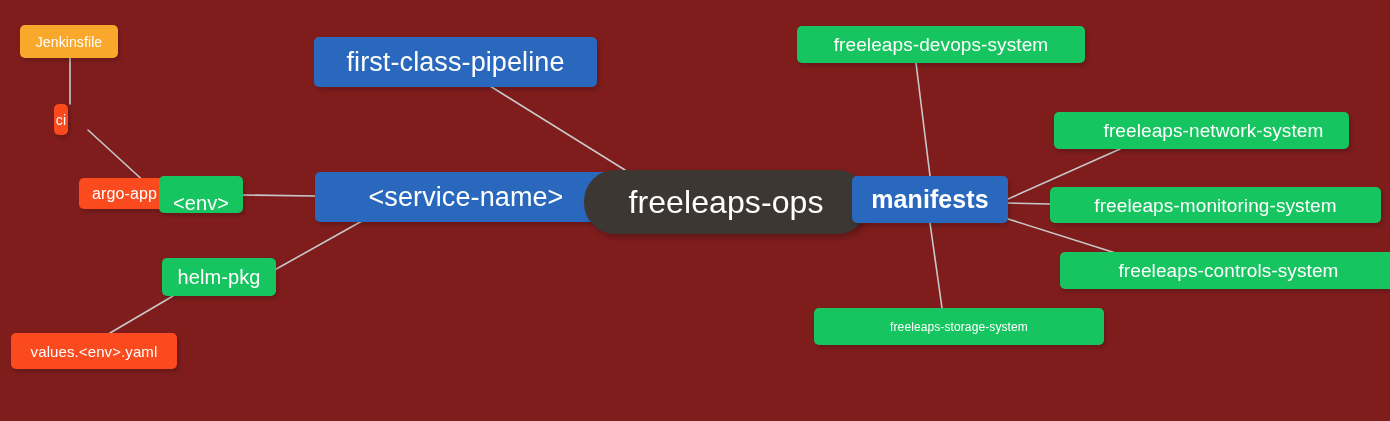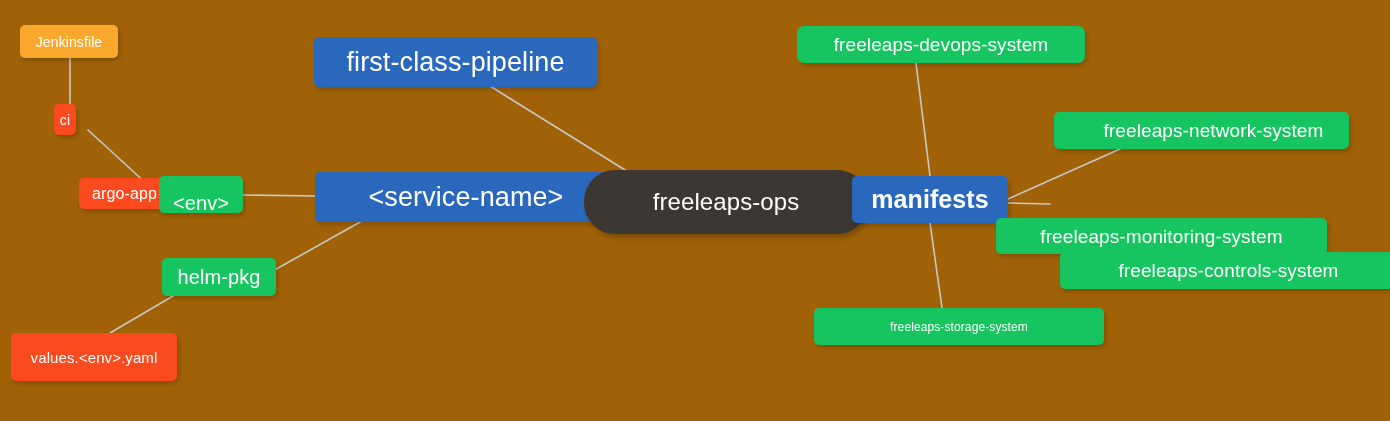--- a/index.html
+++ b/index.html
@@ -8,21 +8,21 @@
     background: #ffffff;
   }
   body {
     font-family: "Liberation Sans", sans-serif;
     -webkit-font-smoothing: antialiased;
   }
   #mindmap {
     position: relative;
     width: 1390px;
     height: 421px;
-    background: #a16207;
+    background: #7f1d1d;
     overflow: hidden;
   }
   #edges {
     position: absolute;
     left: 0;
     top: 0;
     width: 1390px;
     height: 421px;
     pointer-events: none;
   }
@@ -63,54 +63,54 @@
       <path d="M 930 176 L 916 63" stroke="#c8c8c8" stroke-width="1.6" fill="none" stroke-linecap="round"></path>
       <path d="M 1008 199 L 1120 149" stroke="#c8c8c8" stroke-width="1.6" fill="none" stroke-linecap="round"></path>
       <path d="M 1008 203 L 1050 204" stroke="#c8c8c8" stroke-width="1.6" fill="none" stroke-linecap="round"></path>
       <path d="M 1008 219 L 1125 256" stroke="#c8c8c8" stroke-width="1.6" fill="none" stroke-linecap="round"></path>
       <path d="M 930 223 L 942 308" stroke="#c8c8c8" stroke-width="1.6" fill="none" stroke-linecap="round"></path>
     </svg>
   <div id="node-layer">
       <div class="node" style="left: 20px; top: 25px; width: 98px; height: 33px; background: rgb(249, 168, 44); font-size: 14px;">
         <span>Jenkinsfile</span>
       </div>
-      <div class="node" style="left: 54px; top: 104px; width: 22px; height: 31px; background: rgb(251, 74, 30); font-size: 14px;">
+      <div class="node" style="left: 54px; top: 104px; width: 14px; height: 31px; background: rgb(251, 74, 30); font-size: 14px;">
         <span>ci</span>
       </div>
       <div class="node" style="left: 32px; top: 178px; width: 91px; height: 31px; background: rgb(251, 74, 30); font-size: 16px; margin-left: 47px;">
         <span>argo-app</span>
       </div>
       <div class="node" style="left: 159px; top: 176px; width: 84px; height: 37px; background: rgb(23, 197, 96); font-size: 20px; align-items: flex-end;">
         <span>&lt;env&gt;</span>
       </div>
       <div class="node" style="left: 148px; top: 258px; width: 114px; height: 38px; background: rgb(23, 197, 96); font-size: 20px; margin-left: 14px;">
         <span>helm-pkg</span>
       </div>
-      <div class="node" style="left: 11px; top: 333px; width: 166px; height: 48px; background: rgb(251, 74, 30); font-size: 15px;">
+      <div class="node" style="left: 11px; top: 333px; width: 166px; height: 36px; background: rgb(251, 74, 30); font-size: 15px;">
         <span>values.&lt;env&gt;.yaml</span>
       </div>
       <div class="node" style="left: 314px; top: 37px; width: 283px; height: 50px; background: rgb(42, 104, 189); font-size: 27px;">
         <span>first-class-pipeline</span>
       </div>
       <div class="node" style="left: 315px; top: 172px; width: 302px; height: 50px; background: rgb(42, 104, 189); font-size: 27px;">
         <span>&lt;service-name&gt;</span>
       </div>
-      <div class="node root" style="left: 584px; top: 170px; width: 284px; height: 64px; background: rgb(61, 55, 51); font-size: 24px; border-radius: 31px;">
+      <div class="node root" style="left: 584px; top: 170px; width: 284px; height: 64px; background: rgb(61, 55, 51); font-size: 32px; border-radius: 31px;">
         <span>freeleaps-ops</span>
       </div>
       <div class="node" style="left: 852px; top: 176px; width: 156px; height: 47px; background: rgb(42, 104, 189); font-size: 25px; font-weight: bold;">
         <span>manifests</span>
       </div>
-      <div class="node" style="left: 797px; top: 26px; width: 288px; height: 37px; background: rgb(23, 197, 96); font-size: 19px; border-radius: 7px;">
+      <div class="node" style="left: 797px; top: 26px; width: 288px; height: 37px; background: rgb(23, 197, 96); font-size: 19px;">
         <span>freeleaps-devops-system</span>
       </div>
       <div class="node" style="left: 1054px; top: 112px; width: 295px; height: 37px; background: rgb(23, 197, 96); font-size: 19px; padding-left: 24px;">
         <span>freeleaps-network-system</span>
       </div>
-      <div class="node" style="left: 996px; top: 187px; width: 331px; height: 36px; background: rgb(23, 197, 96); font-size: 19px; margin-top: 31px;">
+      <div class="node" style="left: 1050px; top: 187px; width: 331px; height: 36px; background: rgb(23, 197, 96); font-size: 19px;">
         <span>freeleaps-monitoring-system</span>
       </div>
       <div class="node" style="left: 1060px; top: 252px; width: 337px; height: 37px; background: rgb(23, 197, 96); font-size: 19px;">
         <span>freeleaps-controls-system</span>
       </div>
       <div class="node" style="left: 814px; top: 308px; width: 290px; height: 37px; background: rgb(23, 197, 96); font-size: 12px;">
         <span>freeleaps-storage-system</span>
       </div>
     </div>
 </div>

